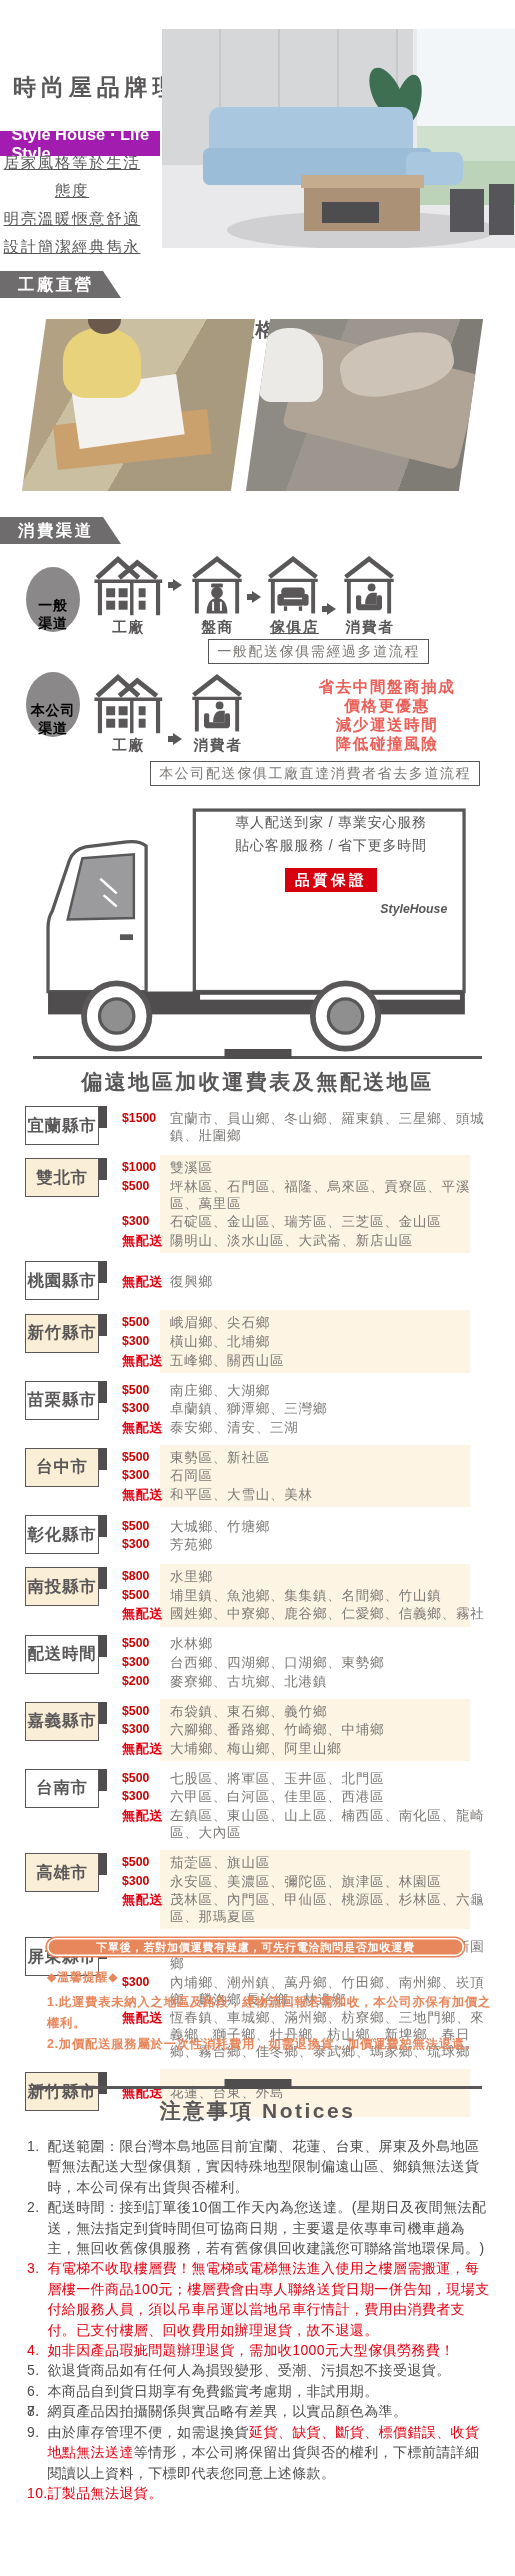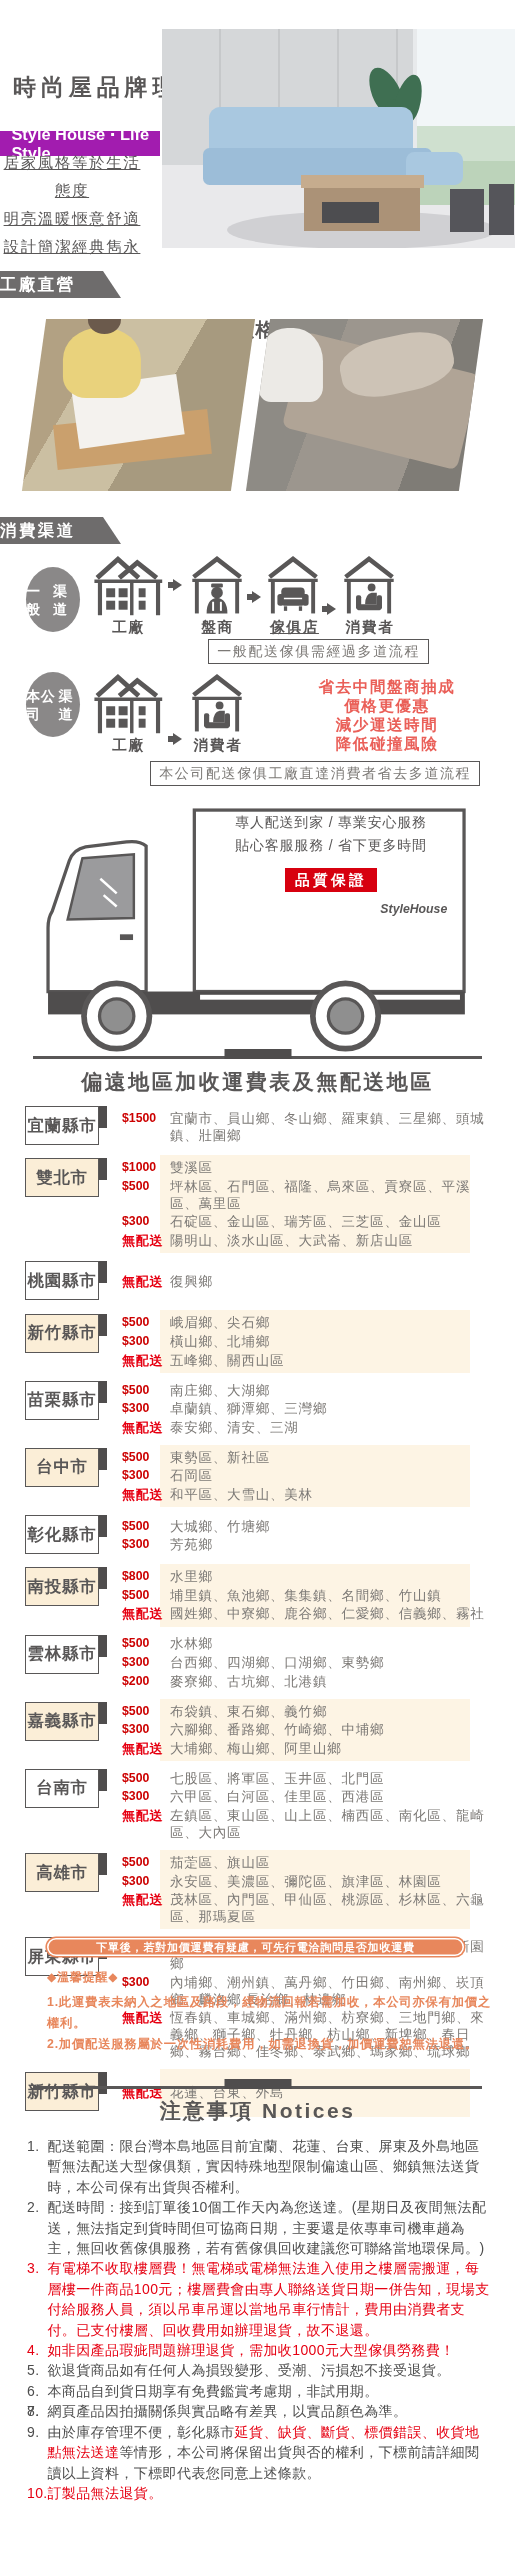--- a/index.html
+++ b/index.html
@@ -23,38 +23,38 @@
   .scene .sofa-back{position:absolute;left:47px;top:78px;width:204px;height:47px;background:#a9c8e0;border-radius:11.4px 11.4px 0 0;}
   .scene .sofa-seat{position:absolute;left:41px;top:119px;width:229px;height:37px;background:#9cbdd8;border-radius:6.5px;}
   .scene .sofa-arm{position:absolute;left:244px;top:123px;width:57px;height:33px;background:#a9c8e0;border-radius:8.2px;}
   .scene .rug{position:absolute;left:65px;top:182px;width:270px;height:38px;background:#d0d0d3;border-radius:50%;}
   .scene .table-top{position:absolute;left:139px;top:146px;width:123px;height:13px;background:#c6ac8e;}
   .scene .table-body{position:absolute;left:142px;top:159px;width:116px;height:43px;background:#ab9277;}
   .scene .drawer{position:absolute;left:160px;top:173px;width:57px;height:21px;background:#4d4d50;}
   .scene .stool{position:absolute;background:#55555a;}
   
   .badge{width:121px;height:27px;background:#6e6c6c;color:#fff;font-size:16.4px;font-weight:bold;
-         letter-spacing:2.5px;display:flex;align-items:center;box-sizing:border-box;
+         letter-spacing:2.5px;display:flex;align-items:center;padding-left:18px;box-sizing:border-box;
          clip-path:polygon(0 0,calc(100% - 18px) 0,100% 100%,0 100%);}
   .factory-heading{left:132px;top:272px;font-size:19px;font-weight:bold;letter-spacing:1.6px;color:#595757;margin-top:45px;}
   .photo{overflow:hidden;transform:skewX(-8deg);}
   .photo .inner{position:absolute;inset:-16.4px;transform:skewX(8deg);}
   .ph1 .inner{background:linear-gradient(120deg,#b2a183 0 30%,#cbbfa2 30% 55%,#a79a7f 55% 100%);}
   .ph1 .foam{position:absolute;left:57px;top:78px;width:106px;height:61px;background:#f4f2ee;transform:rotate(-8deg);}
   .ph1 .wood{position:absolute;left:37px;top:114px;width:155px;height:45px;background:#caa06d;transform:rotate(-6deg);}
   .ph1 .shirt{position:absolute;left:45px;top:24.5px;width:78px;height:70px;background:#e9d27c;border-radius:45% 45% 30% 30%;}
   .ph1 .head{position:absolute;left:70px;top:3.3px;width:33px;height:28px;background:#6b5a4c;border-radius:50%;}
   .ph2 .inner{background:linear-gradient(110deg,#8e8b85 0 35%,#9c968e 35% 70%,#7f7c76 70% 100%);}
   .ph2 .mattress{position:absolute;left:49px;top:49px;width:180px;height:98px;background:#b0a496;
                  border-radius:8.2px;transform:rotate(14deg);}
   .ph2 .sheet{position:absolute;left:98px;top:33px;width:114px;height:57px;background:#cdc3b6;border-radius:40%;transform:rotate(-12deg);}
   .ph2 .worker{position:absolute;left:16.4px;top:24.5px;width:65px;height:74px;background:#eceae6;border-radius:45% 45% 20% 20%;}
   
-  .circle{width:54px;height:65px;background:#8a8888;border-radius:50%;color:#ffffff;
-          display:flex;flex-direction:row;align-items:center;justify-content:center;
+  .circle{width:54px;height:65px;background:#8a8888;border-radius:50%;color:#000000;
+          display:flex;flex-direction:column;align-items:center;justify-content:flex-end;
           font-size:14px;font-weight:bold;letter-spacing:0.8px;line-height:18px;}
   .step-label{font-size:14.7px;font-weight:bold;color:#595757;letter-spacing:1.6px;text-align:center;}
   .arrow{width:0;height:0;border-top:6.5px solid transparent;border-bottom:6.5px solid transparent;
          border-left:9.8px solid #595757;position:relative;}
   .arrow::before{content:"";position:absolute;left:-14px;top:-3.3px;width:4.9px;height:6.5px;background:#595757;}
   .caption-box{border:1.6px solid #595757;color:#7c7976;font-size:14px;letter-spacing:1.6px;
                padding:2.5px 8.2px;white-space:nowrap;}
   .benefits{width:180px;text-align:center;color:#ea5f58;font-size:15.5px;font-weight:bold;
             letter-spacing:1.6px;line-height:19px;}
   
@@ -455,21 +455,21 @@
           <span class="fee-areas">埔里鎮、魚池鄉、集集鎮、名間鄉、竹山鎮</span>
         </div>
         <div class="fee-line">
           <span class="fee-price nodeliv">無配送</span>
           <span class="fee-areas">國姓鄉、中寮鄉、鹿谷鄉、仁愛鄉、信義鄉、霧社</span>
         </div>
       </div>
     </div>
     <div class="fee-row">
       <div class="region-wrap">
-        <div class="region-box">雲林縣市</div>
+        <div class="region-box">配送時間</div>
         <div class="region-tab"></div>
       </div>
       <div class="fee-lines">
         <div class="fee-line">
           <span class="fee-price">$500</span>
           <span class="fee-areas">水林鄉</span>
         </div>
         <div class="fee-line">
           <span class="fee-price">$300</span>
           <span class="fee-areas">台西鄉、四湖鄉、口湖鄉、東勢鄉</span>
@@ -591,16 +591,16 @@
 <div class="abs section-title" style="top:2097px;">注意事項 Notices</div>
 <div id="notices-list">
     <div class="notice-item"><span class="notice-num">1.</span><span>配送範圍：限台灣本島地區目前宜蘭、花蓮、台東、屏東及外島地區暫無法配送大型傢俱類，實因特殊地型限制偏遠山區、鄉鎮無法送貨時，本公司保有出貨與否權利。</span></div>
     <div class="notice-item"><span class="notice-num">2.</span><span>配送時間：接到訂單後10個工作天內為您送達。(星期日及夜間無法配送，無法指定到貨時間但可協商日期，主要還是依專車司機車趟為主，無回收舊傢俱服務，若有舊傢俱回收建議您可聯絡當地環保局。)</span></div>
     <div class="notice-item"><span class="notice-num red">3.</span><span class="red">有電梯不收取樓層費！無電梯或電梯無法進入使用之樓層需搬運，每層樓一件商品100元；樓層費會由專人聯絡送貨日期一併告知，現場支付給服務人員，須以吊車吊運以當地吊車行情計，費用由消費者支付。已支付樓層、回收費用如辦理退貨，故不退還。</span></div>
     <div class="notice-item"><span class="notice-num red">4.</span><span class="red">如非因產品瑕疵問題辦理退貨，需加收1000元大型傢俱勞務費！</span></div>
     <div class="notice-item"><span class="notice-num">5.</span><span>欲退貨商品如有任何人為損毀變形、受潮、污損恕不接受退貨。</span></div>
     <div class="notice-item"><span class="notice-num">6.</span><span>本商品自到貨日期享有免費鑑賞考慮期，非試用期。</span></div>
     <div class="notice-item"><span class="notice-num">7.</span></div>
     <div class="notice-item"><span class="notice-num">8.</span><span>網頁產品因拍攝關係與實品略有差異，以實品顏色為準。</span></div>
-    <div class="notice-item"><span class="notice-num">9.</span><span>由於庫存管理不便，彰化縣市</span><span class="red">延貨、缺貨、斷貨、標價錯誤、收貨地點無法送達</span><span>等情形，本公司將保留出貨與否的權利，下標前請詳細閱讀以上資料，下標即代表您同意上述條款。</span></div>
+    <div class="notice-item"><span class="notice-num">9.</span><span>由於庫存管理不便，如需退換貨</span><span class="red">延貨、缺貨、斷貨、標價錯誤、收貨地點無法送達</span><span>等情形，本公司將保留出貨與否的權利，下標前請詳細閱讀以上資料，下標即代表您同意上述條款。</span></div>
     <div class="notice-item"><span class="notice-num red">10.</span><span class="red">訂製品無法退貨。</span></div>
   </div>
 
 
 </body></html>

